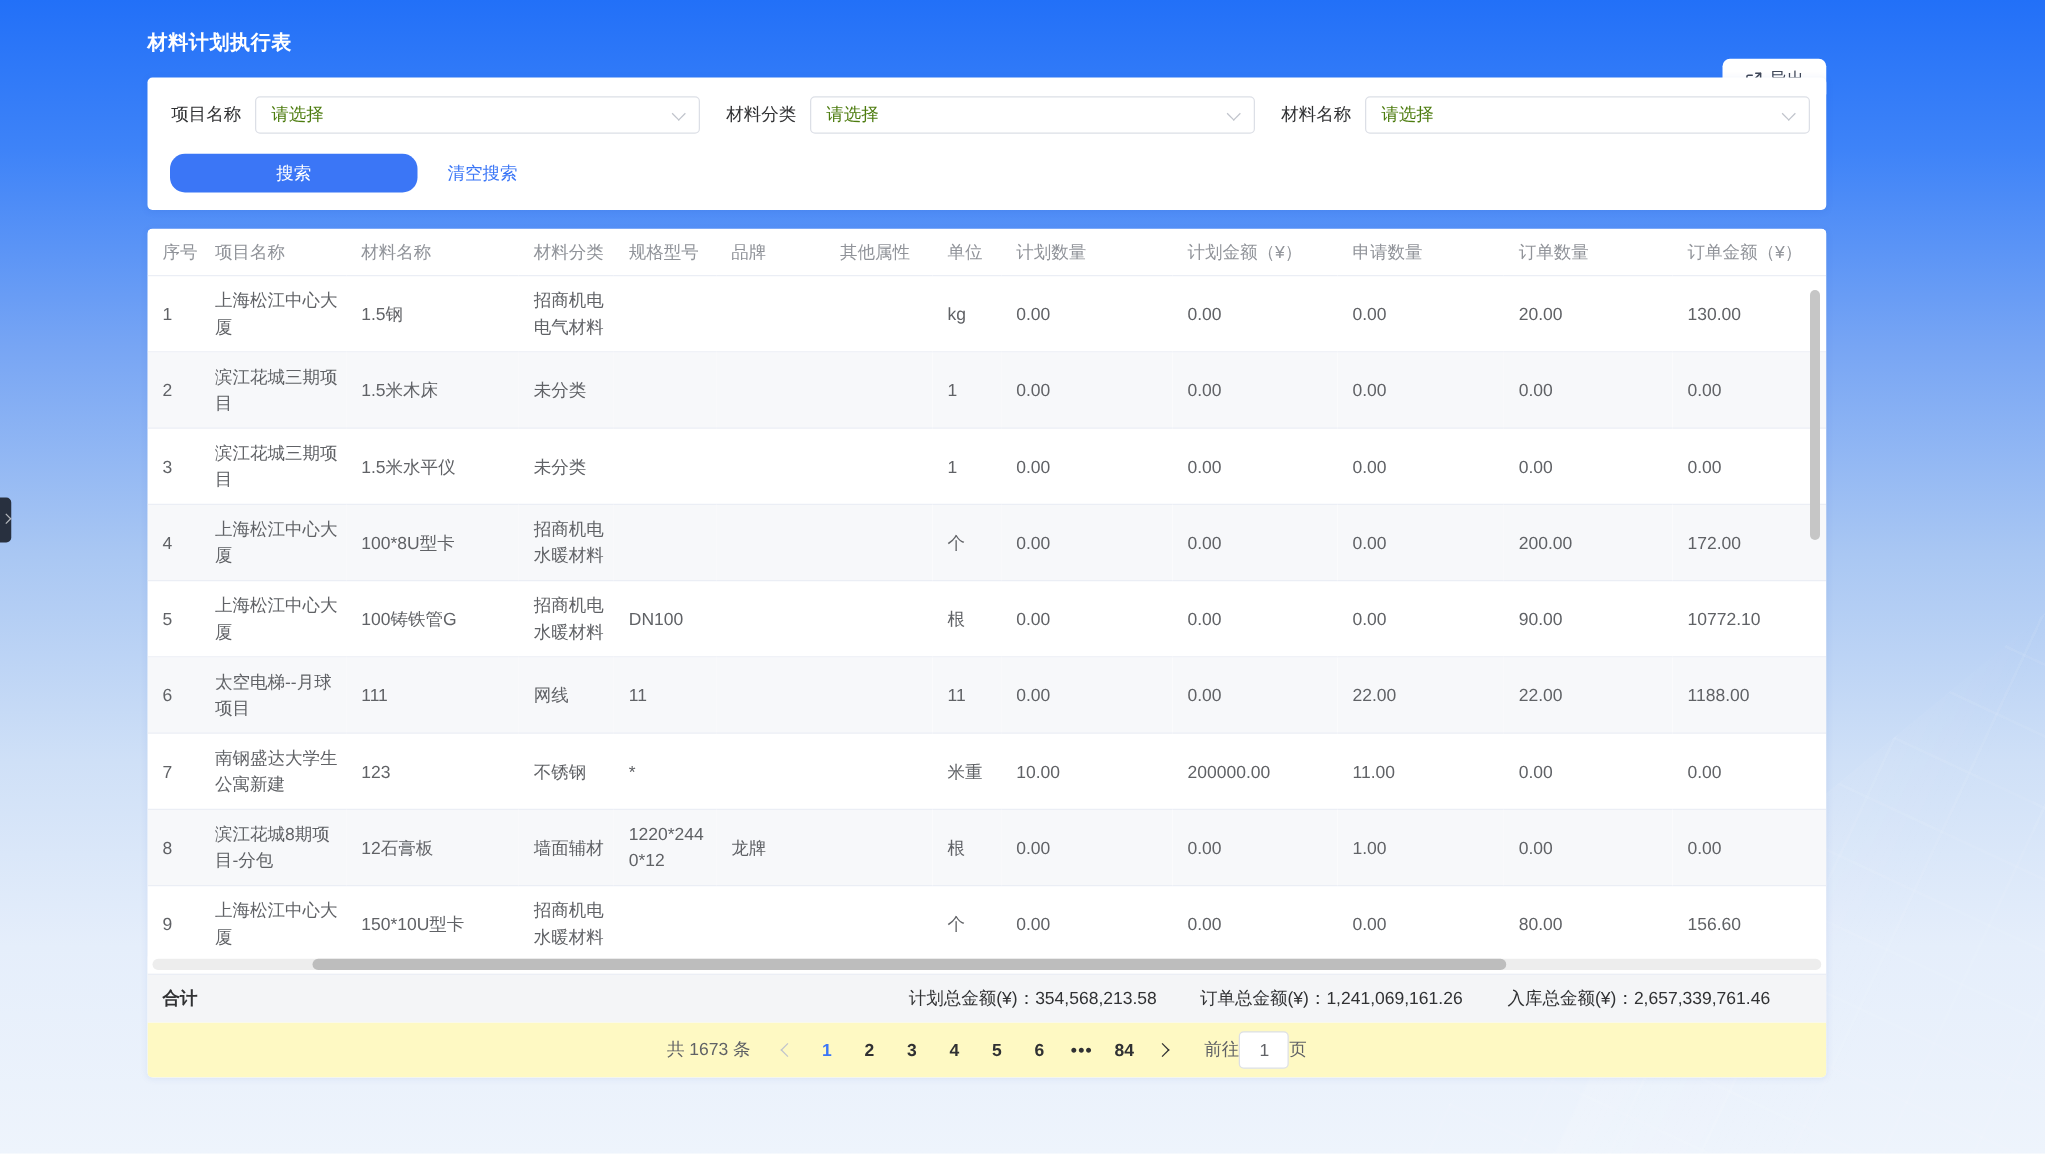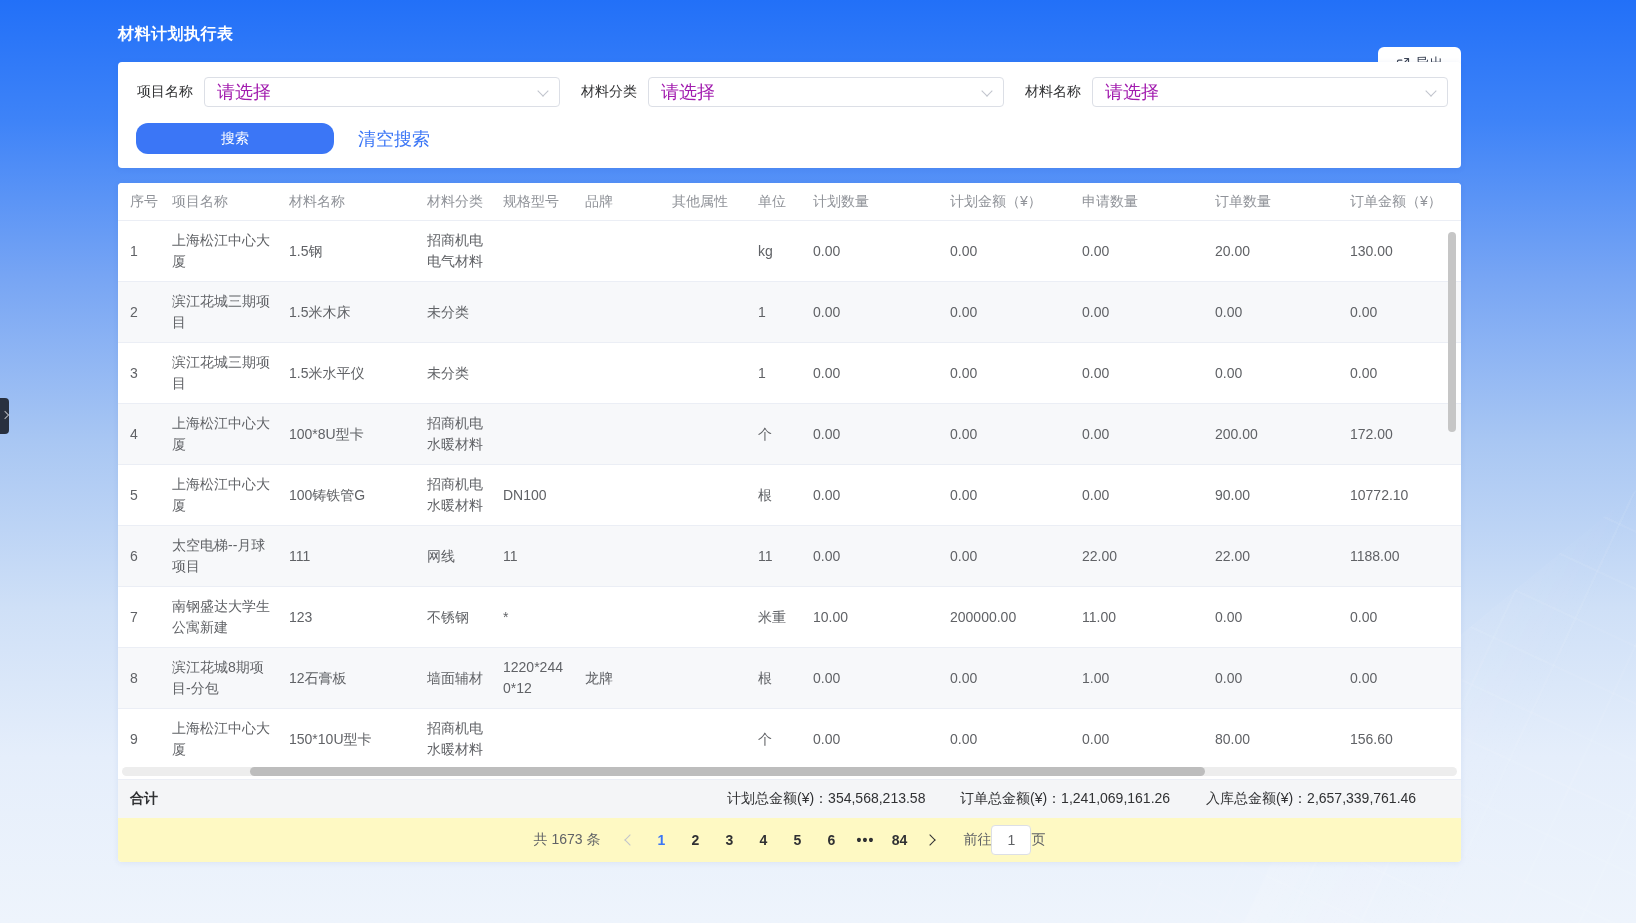--- a/index.html
+++ b/index.html
@@ -20,26 +20,26 @@
   
   .drawer-tab{position:absolute;left:0;top:398px;width:9px;height:36px;background:#28303f;border-radius:0 4px 4px 0;cursor:pointer;}
   .drawer-tab i{position:absolute;left:2px;top:14px;width:5px;height:5px;border-top:1.5px solid rgba(255,255,255,.65);border-right:1.5px solid rgba(255,255,255,.65);transform:rotate(45deg);}
   
   .card{position:absolute;left:118px;width:1343px;background:#ffffff;border-radius:4px;box-shadow:0 1px 6px rgba(30,70,160,.08);}
   .filter-card{top:62px;height:106px;}
   .filter-fields{display:flex;align-items:center;padding:15px 0 0 19px;gap:21px;}
   .fgroup{display:flex;align-items:center;}
   .flabel{font-size:14px;color:#303133;margin-right:11px;white-space:nowrap;}
   .fselect{position:relative;width:356px;height:30px;border:1px solid #dcdfe6;border-radius:4px;background:#fff;box-sizing:border-box;display:flex;align-items:center;cursor:pointer;}
-  .fplaceholder{font-size:18px;color:#a21caf;padding-left:12px;font-family:Liberation Serif, serif;}
+  .fplaceholder{font-size:14px;color:#4d7c0f;padding-left:12px;font-family:Liberation Serif, serif;}
   .chev{display:inline-block;width:7px;height:7px;border-left:1.5px solid #c0c4cc;border-bottom:1.5px solid #c0c4cc;}
   .chev.down{position:absolute;right:12px;top:9px;transform:rotate(-45deg);}
   .filter-actions{display:flex;align-items:center;padding:16px 0 0 18px;}
   .search-btn{width:198px;height:31px;background:#3b76f6;color:#fff;border:none;border-radius:12px;font-size:14px;cursor:pointer;font-family:inherit;}
-  .clear-link{margin-left:24px;font-size:18px;color:#3b76f6;cursor:pointer;text-decoration:none;}
+  .clear-link{margin-left:24px;font-size:14px;color:#3b76f6;cursor:pointer;text-decoration:none;}
   
   .table-card{top:183px;height:679px;overflow:hidden;}
   .table-viewport{position:relative;height:582px;overflow:hidden;}
   table{border-collapse:collapse;table-layout:fixed;width:1343px;font-size:14px;}
   th{height:37px;text-align:left;padding:0 6px 0 12px;color:#909399;font-weight:500;font-size:14px;border-bottom:1px solid #ebeef5;white-space:nowrap;overflow:hidden;background:#fff;}
   td{height:60px;padding:0 6px 0 12px;color:#606266;line-height:21px;vertical-align:middle;border-bottom:1px solid #ebeef5;word-break:break-all;overflow:hidden;background:#fff;}
   tr.striped td{background:#f7f8fa;}
   .vscrollbar{position:absolute;right:5px;top:49px;width:8px;height:200px;background:#c6c6c6;border-radius:4px;}
   .hscroll{position:relative;height:14px;background:#fff;}
   .hscroll .track{position:absolute;left:4px;right:4px;top:2px;height:9px;background:#ededed;border-radius:5px;}

